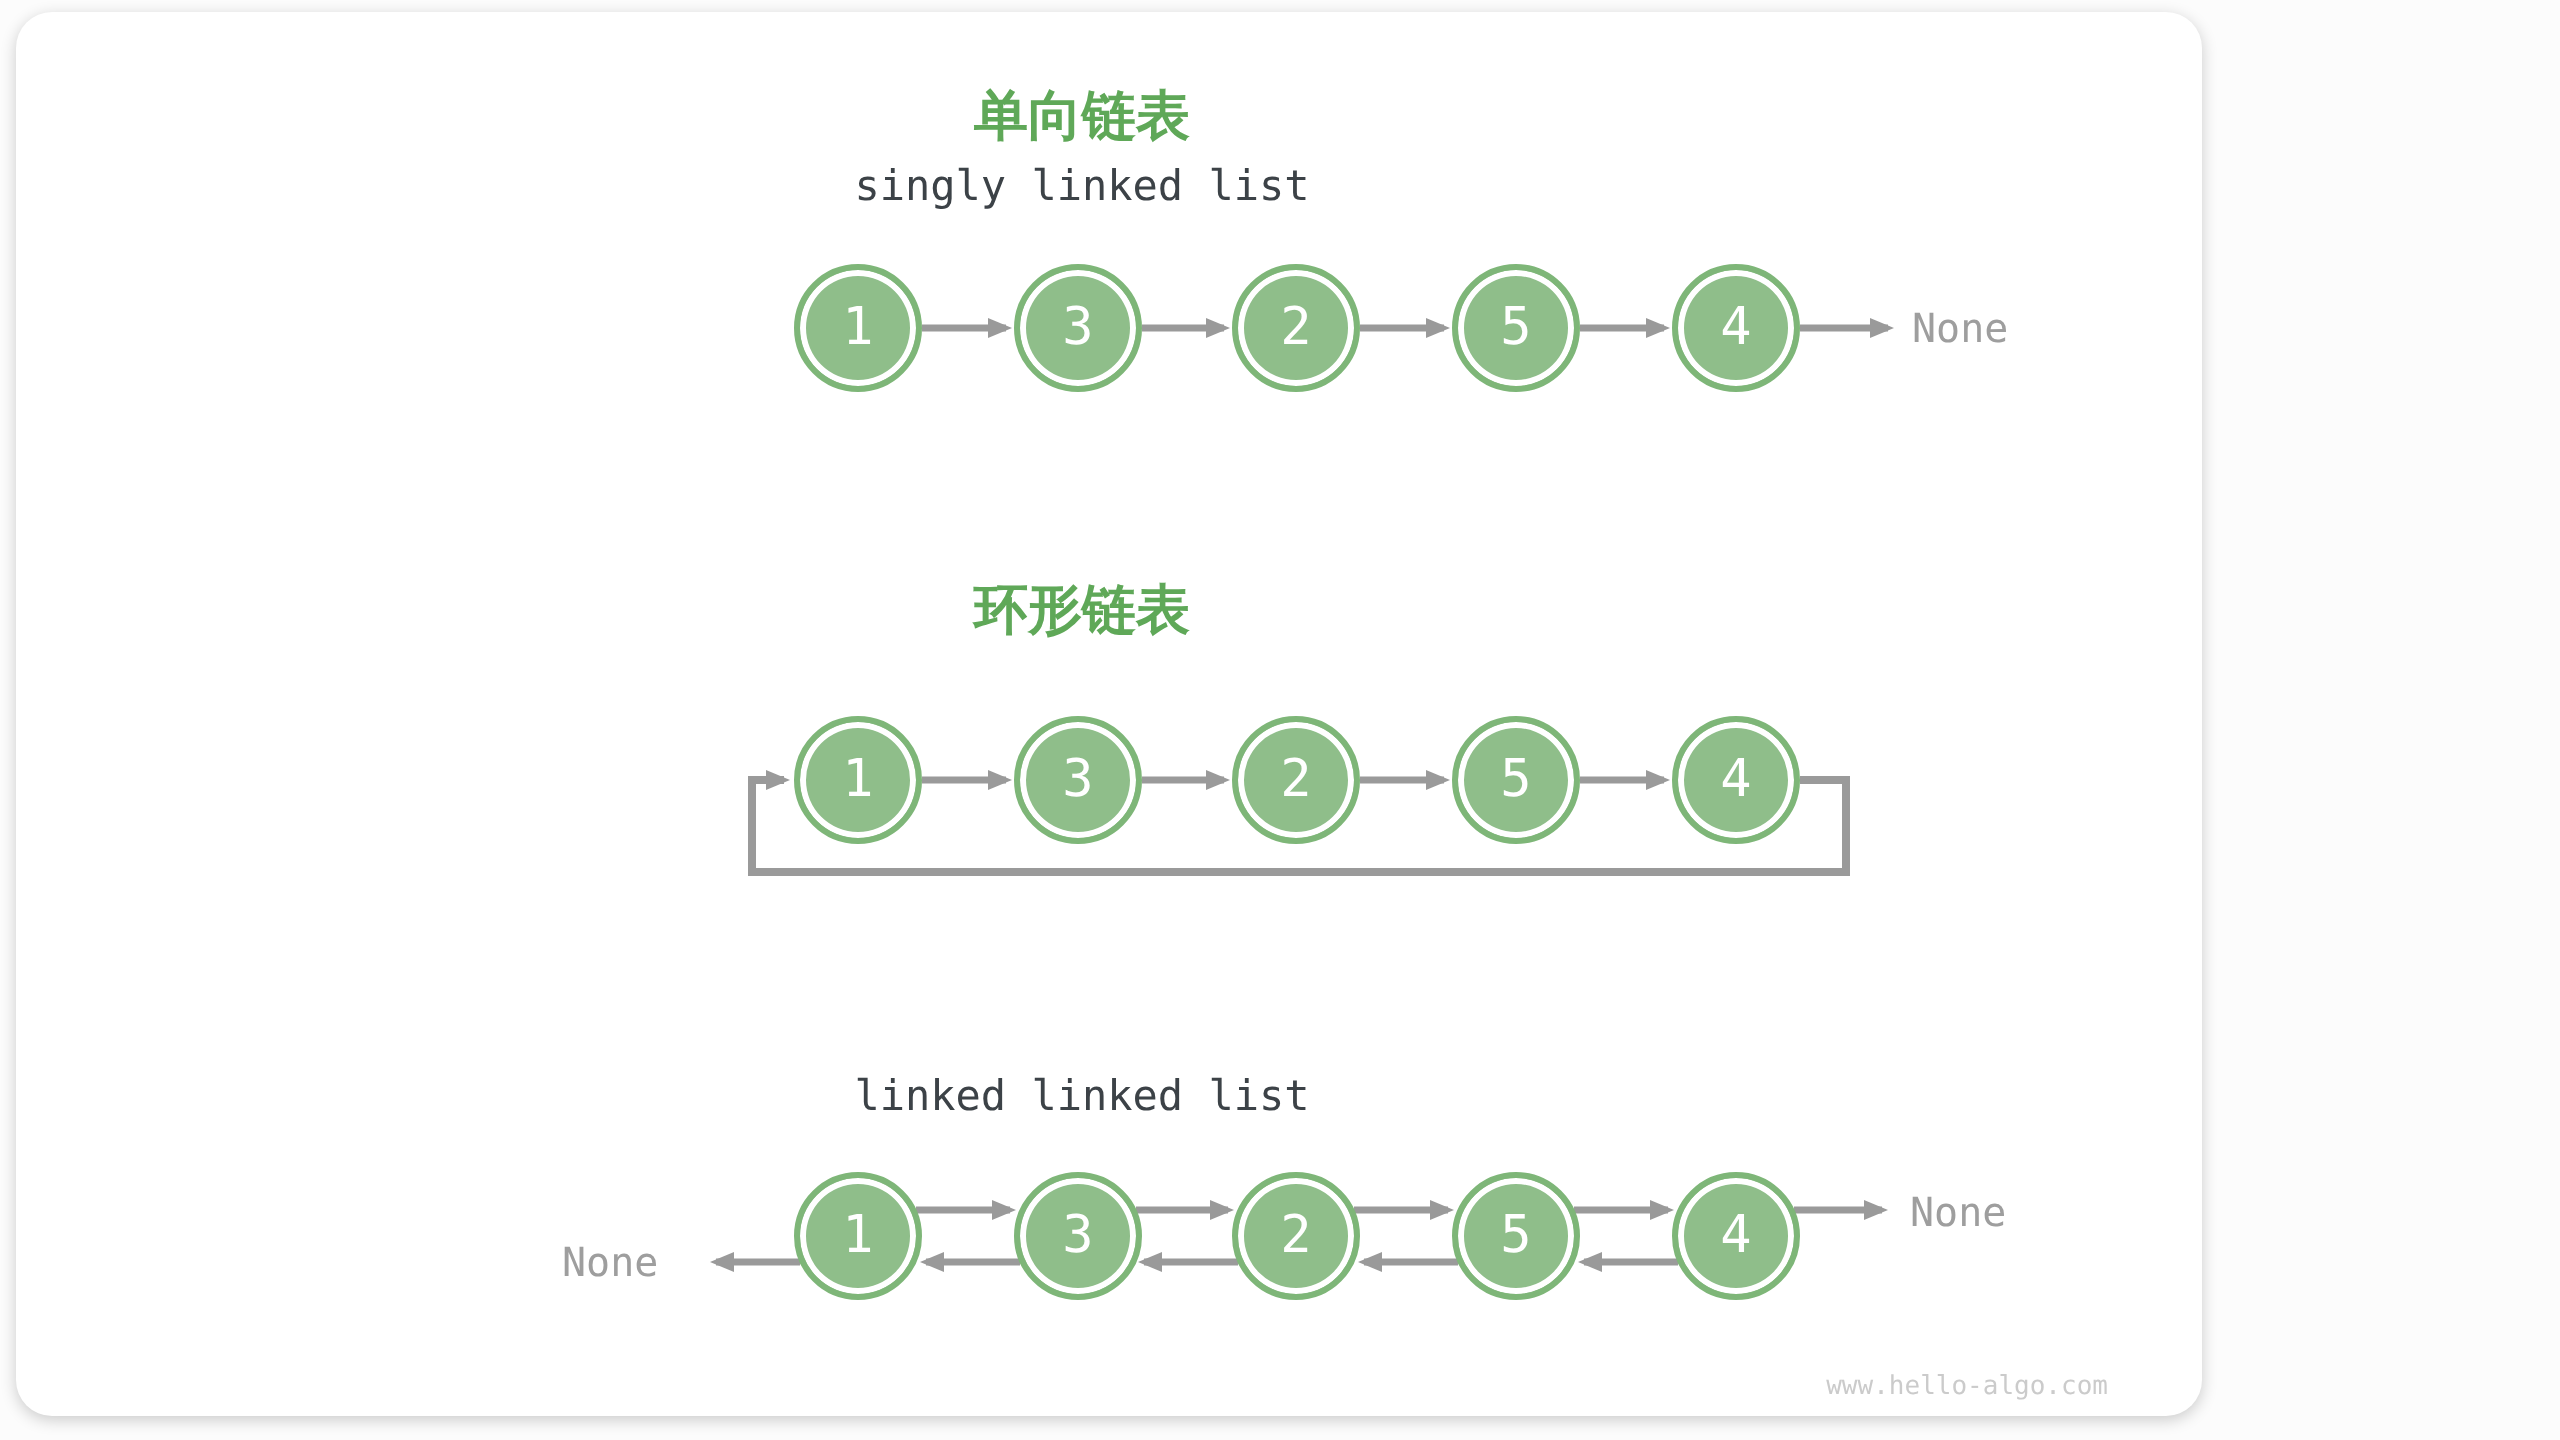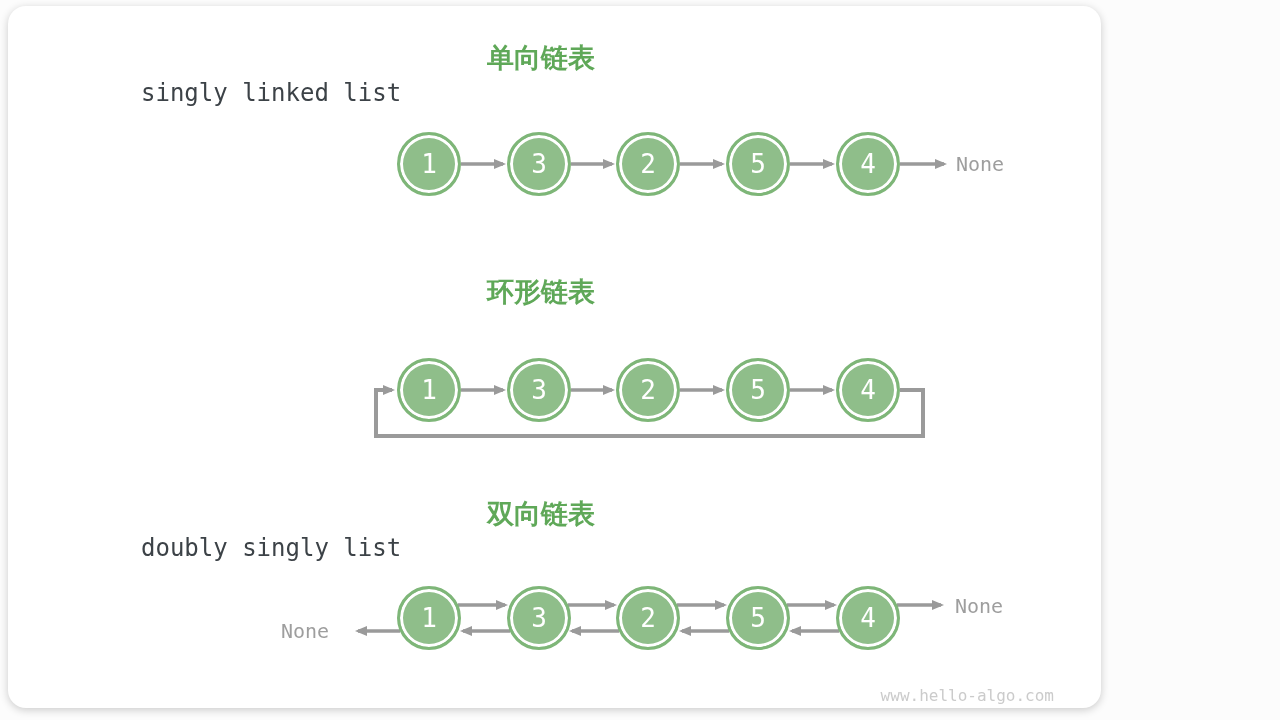--- a/index.html
+++ b/index.html
@@ -21,38 +21,38 @@
     background:#FFFFFF;border-radius:18px;
     box-shadow:0 2px 8px rgba(0,0,0,0.20);
   }
   .arrows{position:absolute;left:0;top:0;width:1280px;height:720px;}
   .title-zh{
     position:absolute;left:133px;width:800px;text-align:center;
     font-family:"Liberation Sans","DejaVu Sans",sans-serif;
     font-weight:bold;font-size:27px;line-height:32px;color:var(--title-green);
   }
   .title-en{
-    position:absolute;left:133px;width:800px;text-align:left;
-    font-size:24px;line-height:26px;color:var(--text-dark);
+    position:absolute;left:133px;width:800px;text-align:center;
+    font-size:21px;line-height:26px;color:var(--text-dark);
   }
   .node{
     position:absolute;width:64px;height:64px;box-sizing:border-box;
     border-radius:50%;
     background:var(--node-fill);
     border:3px solid var(--node-border);
     box-shadow:inset 0 0 0 3px #FFFFFF;
     color:#FFFFFF;font-size:26px;font-weight:500;
     display:flex;align-items:center;justify-content:center;
   }
   .none-label{
     position:absolute;font-size:20px;line-height:28px;color:var(--none-gray);
   }
   .watermark{
     position:absolute;top:680px;right:47px;
-    font-size:16px;color:var(--watermark-gray);
+    font-size:13px;color:var(--watermark-gray);
   }
 </style>
 </head>
 <body>
 
 <div class="stage">
   <div class="card">
 
     <svg class="arrows" viewBox="0 0 1280 720">
       <defs>
@@ -93,29 +93,28 @@
 
     <div class="title-zh" style="top:36px">单向链表</div>
     <div class="title-en" style="top:74px">singly linked list</div>
     <div class="node" style="left:389px;top:126px">1</div>
     <div class="node" style="left:499px;top:126px">3</div>
     <div class="node" style="left:608px;top:126px">2</div>
     <div class="node" style="left:718px;top:126px">5</div>
     <div class="node" style="left:828px;top:126px">4</div>
     <div class="none-label" style="left:948px;top:144px">None</div>
 
-    <div class="title-zh" style="top:270px">环形链表</div>
+    <div class="title-zh" style="top:283px">环形链表</div>
     <div class="node" style="left:389px;top:352px">1</div>
     <div class="node" style="left:499px;top:352px">3</div>
     <div class="node" style="left:608px;top:352px">2</div>
     <div class="node" style="left:718px;top:352px">5</div>
     <div class="node" style="left:828px;top:352px">4</div>
 
-    <div class="title-zh" style="top:492px">双向链表</div>
-    <div class="title-en" style="top:529px">doubly singly list</div>
+    <div class="title-en" style="top:529px">linked linked list</div>
     <div class="node" style="left:389px;top:580px">1</div>
     <div class="node" style="left:499px;top:580px">3</div>
     <div class="node" style="left:608px;top:580px">2</div>
     <div class="node" style="left:718px;top:580px">5</div>
     <div class="node" style="left:828px;top:580px">4</div>
     <div class="none-label" style="left:273px;top:611px">None</div>
     <div class="none-label" style="left:947px;top:586px">None</div>
 
     <div class="watermark">www.hello-algo.com</div>
   </div>

